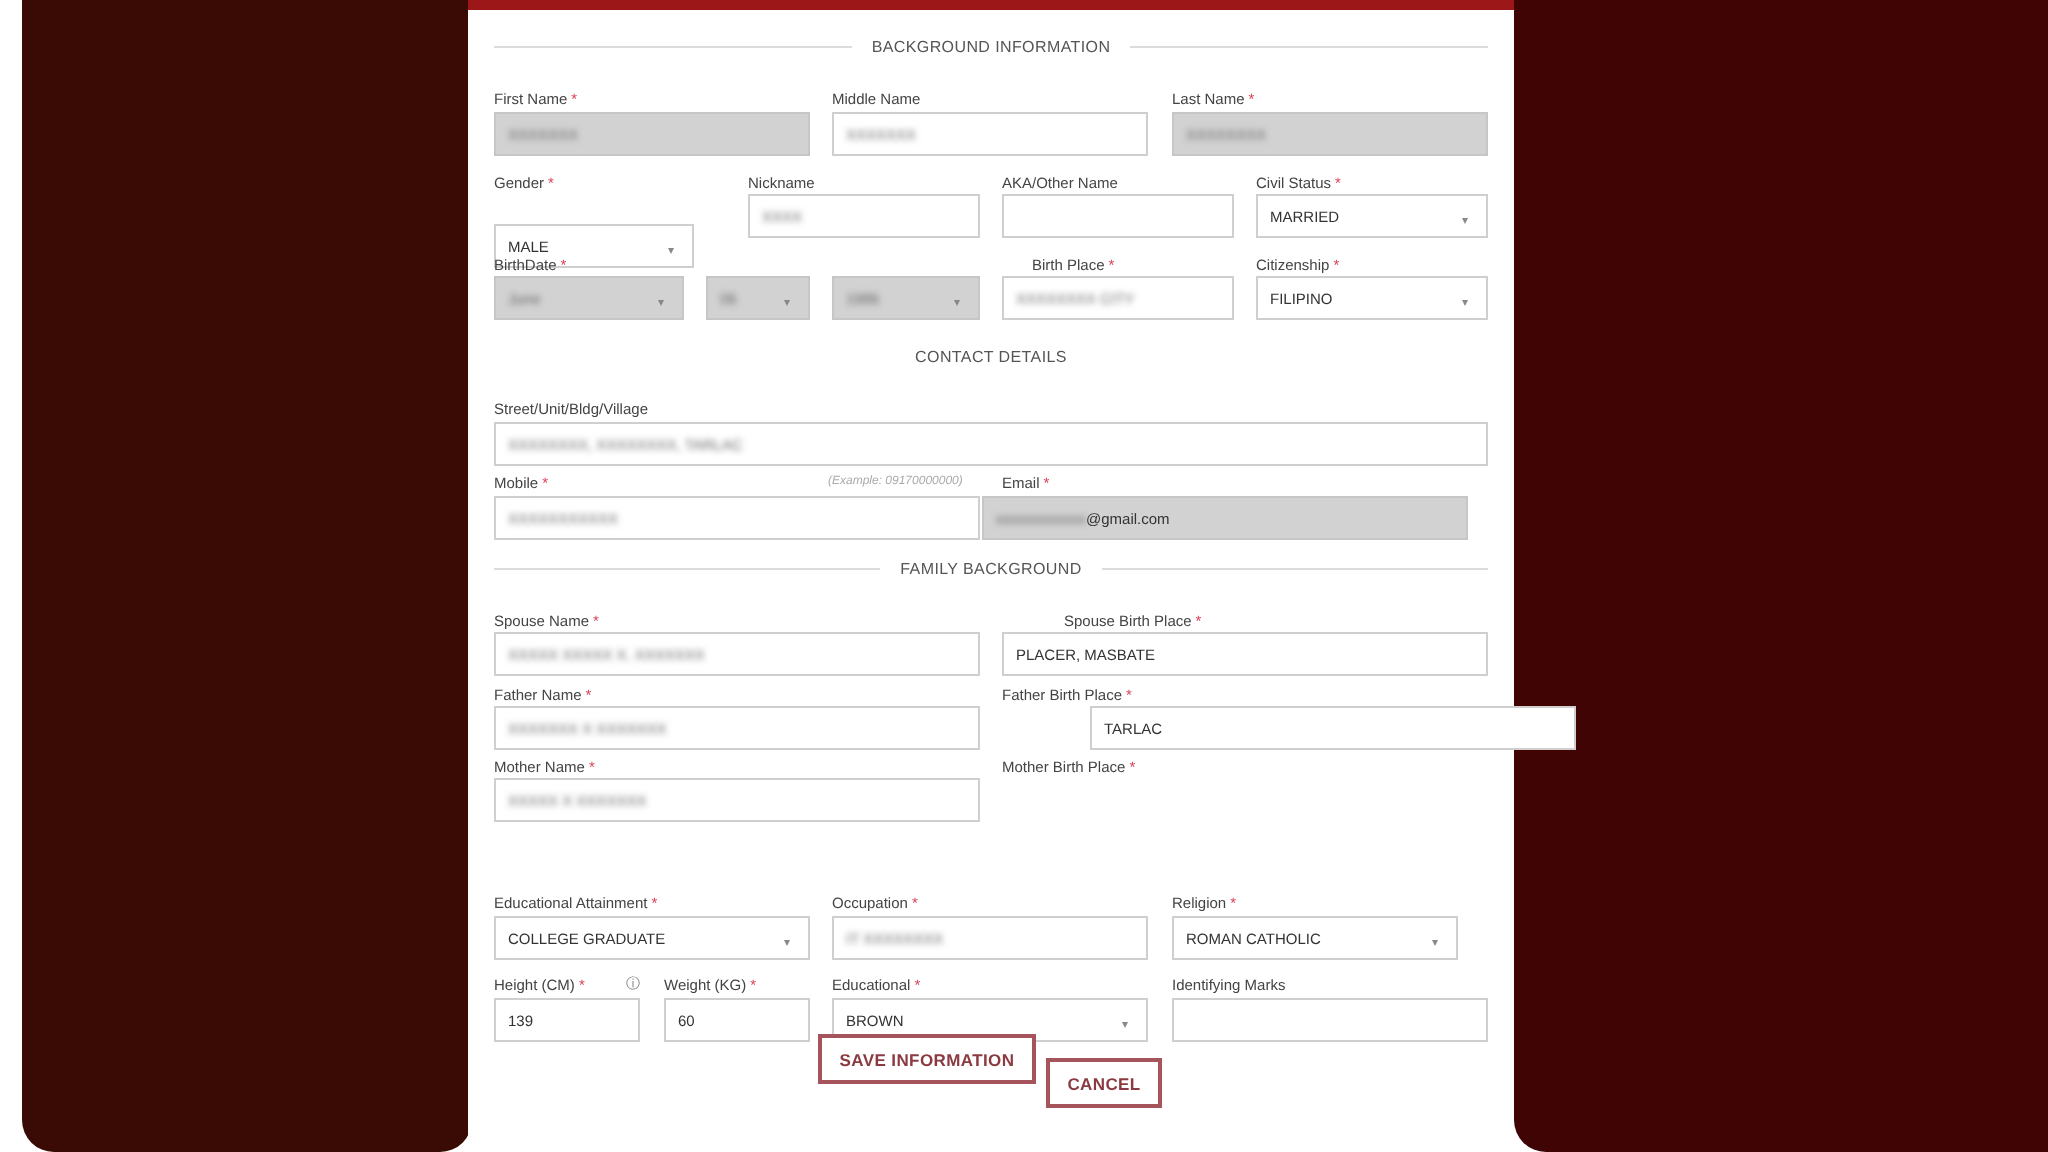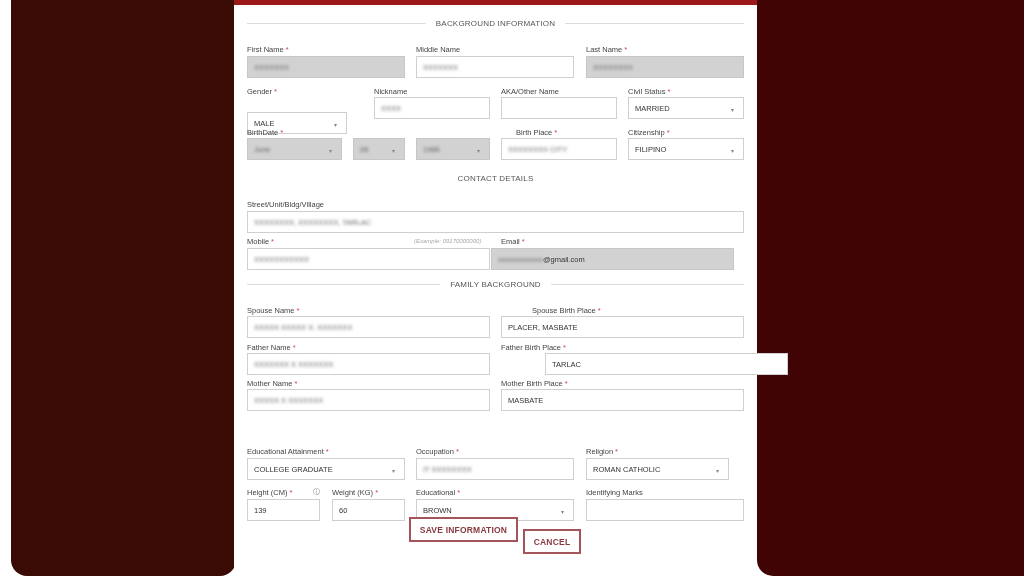--- a/index.html
+++ b/index.html
@@ -156,23 +156,20 @@
   <div class="field" style="left:267px;top:353px;width:243px;margin-left:44px;">
       <span class="val">TARLAC</span>
     </div>
 
   <div class="label" style="left:13px;top:379px;"><span>Mother Name</span><span class="req">*</span></div>
   <div class="field" style="left:13px;top:389px;width:243px;">
       <span class="val blur">XXXXX X XXXXXXX</span>
     </div>
 
   <div class="label" style="left:267px;top:379px;"><span>Mother Birth Place</span><span class="req">*</span></div>
-  <div class="field" style="left:267px;top:389px;width:243px;">
-      <span class="val">MASBATE</span>
-    </div>
 
   <div class="section" style="top:419px;margin-top:46px;">
     <div class="line hidden"></div>
       <span class="title">OTHER INFORMATION</span>
       <div class="line hidden"></div>
   </div>
 
   <div class="label" style="left:13px;top:447px;"><span>Educational Attainment</span><span class="req">*</span></div>
   <div class="field" style="left:13px;top:458px;width:158px;">
       <span class="val">COLLEGE GRADUATE</span>

